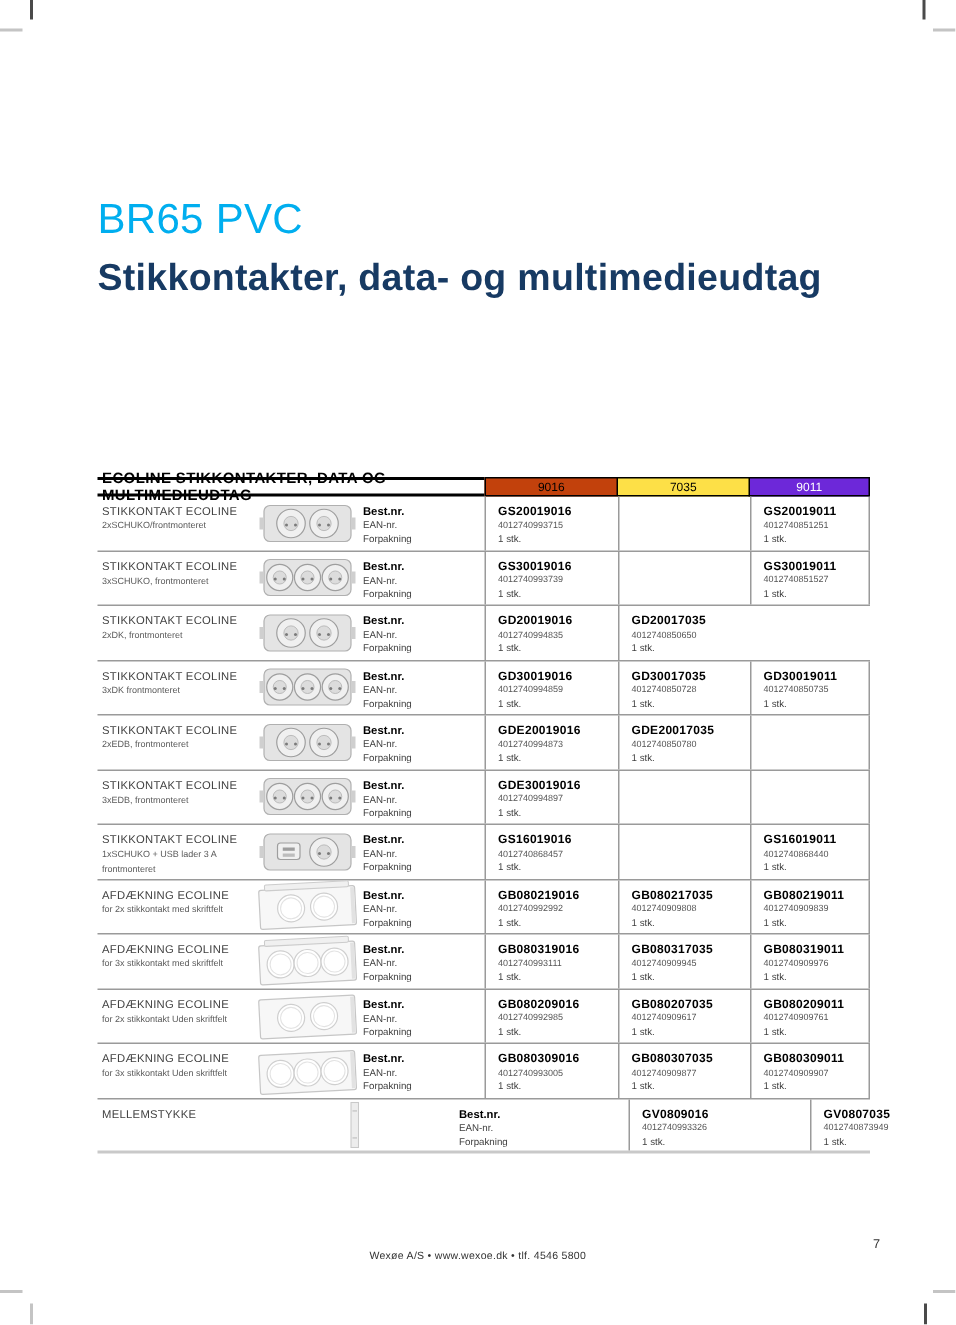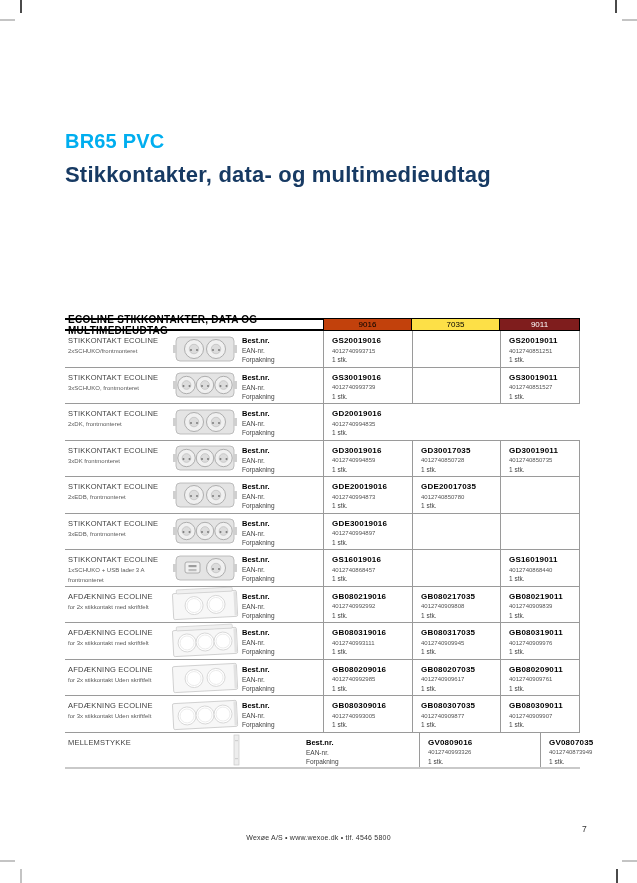--- a/index.html
+++ b/index.html
@@ -8,22 +8,22 @@
   body{
     width:637px;height:883px;background:#ffffff;position:relative;overflow:hidden;
     font-family:"Liberation Sans",sans-serif;color:#000;
   }
   
   .crop{position:absolute;background:#c4c4c4;}
   .crop.dark{background:#4a4a4a;}
 
   
   .titles{position:absolute;left:65px;top:130px;}
-  .t1{font-size:20px;font-weight:bold;color:var(--accent);letter-spacing:.2px;}
-  .t2{font-size:22px;font-weight:bold;color:var(--navy);margin-top:9px;letter-spacing:.2px;}
+  .t1{font-size:28px;font-weight:normal;color:var(--accent);letter-spacing:.2px;}
+  .t2{font-size:25px;font-weight:bold;color:var(--navy);margin-top:9px;letter-spacing:.2px;}
 
   
   .catalog-table{position:absolute;left:65px;top:318px;width:515px;}
   .thead{display:flex;height:13px;}
   .th-title{
     width:258px;flex:none;border-top:2px solid #000;border-bottom:2px solid #000;
     font-size:10px;font-weight:bold;letter-spacing:.25px;display:flex;align-items:center;padding-left:3px;
   }
   .th-col{
     flex:none;border-top:1px solid #000;border-bottom:1px solid #000;border-right:1px solid #000;
@@ -66,21 +66,21 @@
 <div class="titles">
   <div class="t1">BR65 PVC</div>
   <div class="t2">Stikkontakter, data- og multimedieudtag</div>
 </div>
 
 <div class="catalog-table">
   <div class="thead">
     <div class="th-title">ECOLINE STIKKONTAKTER, DATA OG MULTIMEDIEUDTAG</div>
     <div class="th-col first w-v1" style="background: #c2410c; color: rgb(0, 0, 0);">9016</div>
     <div class="th-col w-v2" style="background: #fde047; color: rgb(0, 0, 0);">7035</div>
-    <div class="th-col w-v3" style="background: #7f1d1d; color: rgb(255, 255, 255);">9011</div>
+    <div class="th-col w-v3" style="background: #6d28d9; color: rgb(255, 255, 255);">9011</div>
   </div>
   <div id="rows">
       <div class="trow">
         <div class="c-desc">
           <div class="prod-name">STIKKONTAKT ECOLINE</div>
           <div class="prod-desc">2xSCHUKO/frontmonteret</div>
         </div>
         <div class="c-img">
           <svg width="66" height="34" viewBox="0 0 66 34">
             <rect x="4" y="5" width="58" height="24" rx="4" fill="#e4e4e4" stroke="#b0b0b0" stroke-width="0.8"></rect>
@@ -177,20 +177,25 @@
         <div class="c-lab">
           <div class="lab-best">Best.nr.</div>
           <div class="lab">EAN-nr.</div>
           <div class="lab">Forpakning</div>
         </div>
         <div class="c-val w-v1">
           <div class="val-best">GD20019016</div>
           <div class="val-ean">4012740994835</div>
           <div class="val-pack">1 stk.</div>
         </div>
+        <div class="c-val w-v2">
+          <div class="val-best">GD20017035</div>
+          <div class="val-ean">4012740850650</div>
+          <div class="val-pack">1 stk.</div>
+        </div>
       </div>
       <div class="trow">
         <div class="c-desc">
           <div class="prod-name">STIKKONTAKT ECOLINE</div>
           <div class="prod-desc">3xDK frontmonteret</div>
         </div>
         <div class="c-img">
           <svg width="66" height="34" viewBox="0 0 66 34">
             <rect x="4" y="5" width="58" height="24" rx="4" fill="#e4e4e4" stroke="#b0b0b0" stroke-width="0.8"></rect>
             <rect x="1" y="13" width="3" height="8" fill="#cfcfcf"></rect>

